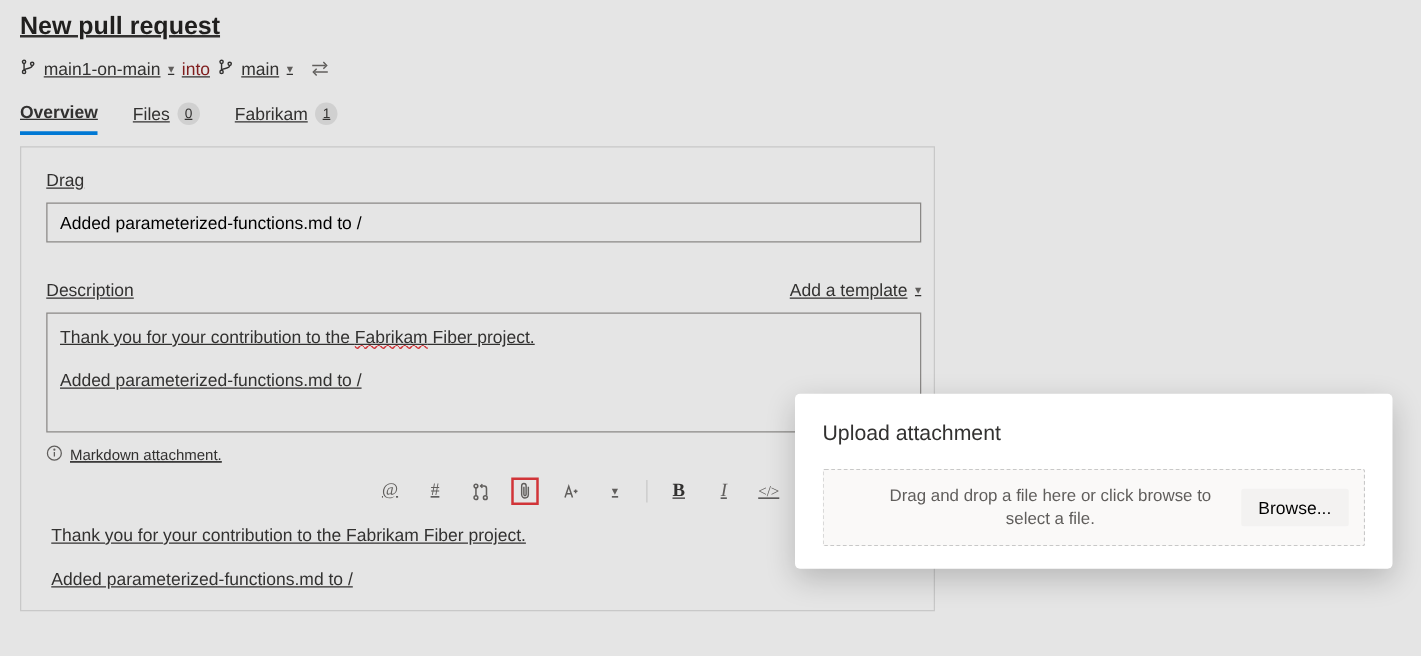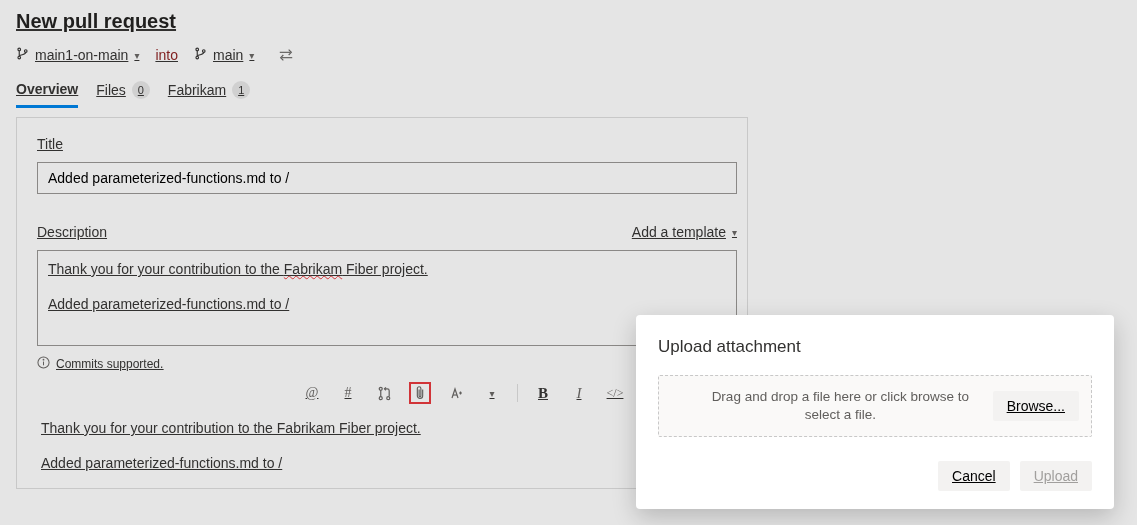--- a/index.html
+++ b/index.html
@@ -19,38 +19,38 @@
   }
   .page-title {
     font-size: 20px;
     font-weight: 600;
     margin: 0 0 14px 0;
     color: #201f1e;
   }
   .branch-row {
     display: flex;
     align-items: center;
-    gap: 16px;
+    gap: 6px;
     margin-bottom: 12px;
   }
   .branch-pick {
     display: inline-flex;
     align-items: center;
     gap: 6px;
     cursor: pointer;
     color: #323130;
   }
   .into-text { color: #7f1d1d; }
   .chev { font-size: 10px; color: #605e5c; }
   .swap-icon svg { display:block; }
 
   .tabs {
     display: flex;
-    align-items: flex-start;
-    gap: 18px;
+    align-items: center;
+    gap: 28px;
     border-bottom: 1px solid rgba(0,0,0,0);
     margin-bottom: 8px;
   }
   .tab {
     display: inline-flex;
     align-items: center;
     gap: 6px;
     padding: 6px 0 8px 0;
     font-size: 14px;
     color: #323130;
@@ -199,21 +199,20 @@
     margin-left: 29px;
   }
   .btn {
     border: none;
     background: #f3f2f1;
     padding: 7px 14px;
     font-size: 14px;
     font-family: inherit;
     cursor: pointer;
     border-radius: 2px;
-    text-decoration: underline;
   }
   .dialog-actions {
     display: flex;
     justify-content: flex-end;
     gap: 10px;
     margin-top: 24px;
   }
   .btn.upload-dis {
     color: #a19f9d;
     cursor: default;
@@ -272,21 +271,21 @@
       <span>Files</span>
       <span class="count-badge">0</span>
     </div>
     <div class="tab">
       <span>Fabrikam</span>
       <span class="count-badge">1</span>
     </div>
   </div>
 
   <div class="panel">
-    <label class="field-label">Title</label>
+    <label class="field-label">Drag</label>
     <input class="text-input" value="Added parameterized-functions.md to /" style="">
 
     <div class="desc-head">
       <span class="field-label" style="margin:0">Description</span>
       <span class="template-btn">
         <span>Add a template</span>
         <span class="chev">▾</span>
       </span>
     </div>
 
@@ -299,21 +298,21 @@
     </div>
 
     <div class="hint-row">
       <span class="info-icon">
         <svg width="13" height="13" viewBox="0 0 14 14" stroke-width="1.1">
             <circle cx="7" cy="7" r="6"></circle>
             <path d="M7 6 V10"></path>
             <circle cx="7" cy="4" r="0.4" fill="currentColor"></circle>
           </svg>
       </span>
-      <a href="#">Commits supported.</a>
+      <a href="#">Markdown attachment.</a>
       <span class="right-info">
         <svg width="13" height="13" viewBox="0 0 14 14" stroke-width="1.1">
             <circle cx="7" cy="7" r="6"></circle>
             <path d="M7 6 V10"></path>
             <circle cx="7" cy="4" r="0.4" fill="currentColor"></circle>
           </svg>
       </span>
     </div>
 
     <div class="toolbar">
@@ -373,17 +372,13 @@
     </div>
   </div>
 </div>
 
 <div class="dialog">
   <div class="dialog-title">Upload attachment</div>
   <div class="dropzone">
     <div class="dz-text">Drag and drop a file here or click browse to select a file.</div>
     <button class="btn">Browse...</button>
   </div>
-  <div class="dialog-actions">
-    <button class="btn">Cancel</button>
-    <button class="btn upload-dis">Upload</button>
-  </div>
 </div>
 
 </body></html>

